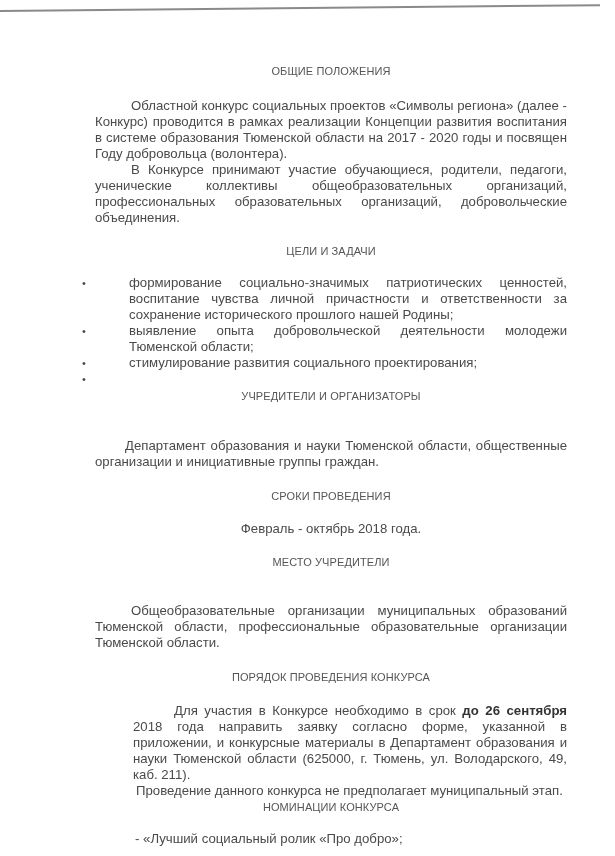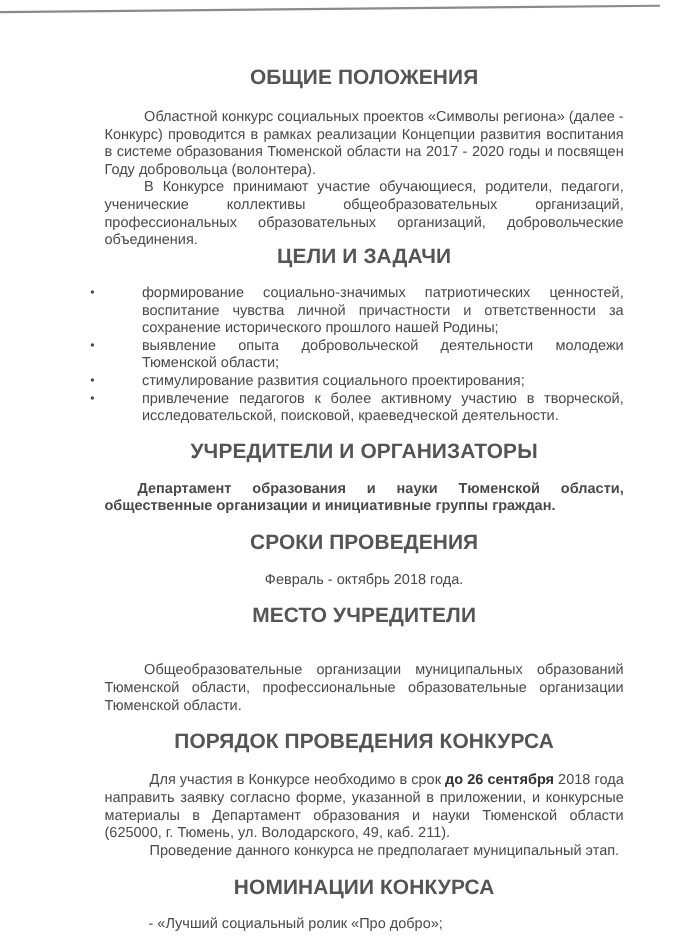--- a/index.html
+++ b/index.html
@@ -13,21 +13,21 @@
   .page-edge {
     position: absolute; left: 0; top: 10px; width: 600px; height: 2px;
     background: #8a8a8a;
     transform: rotate(-0.55deg); transform-origin: left center;
   }
   .page {
     position: absolute; left: 95px; top: 0; width: 472px;
     font-size: 13.2px; line-height: 16px;
   }
   h2 {
-    font-weight: bold; font-size: 19px; margin: 0; text-align: center;
+    font-weight: normal; font-size: 11px; margin: 0; text-align: center;
     color: #555; letter-spacing: 0.1px;
   }
   p { margin: 0; text-align: justify; text-align-last: left; }
   .indent { text-indent: 36px; }
   .center { text-align: center; text-align-last: center; }
   ul.bullets { list-style: none; margin: 0; padding: 0; }
   ul.bullets li { position: relative; padding-left: 37px; margin-left: -3px; text-align: justify; }
   ul.bullets li .bullet { position: absolute; left: -10px; top: 0; font-size: 11px; }
   ul.dash { list-style: none; margin: 0; padding: 0 0 0 40px; }
   b { font-weight: bold; color: #333; }
@@ -36,39 +36,39 @@
 <body>
 
 <div class="page-edge"></div>
 
 <div class="page">
 
   <h2 style="margin-top:63px;">ОБЩИЕ ПОЛОЖЕНИЯ</h2>
   <p class="indent" style="margin-top:19px;">Областной конкурс социальных проектов «Символы региона» (далее - Конкурс) проводится в рамках реализации Концепции развития воспитания в системе образования Тюменской области на 2017 - 2020 годы и посвящен Году добровольца (волонтера).</p>
   <p class="indent">В Конкурсе принимают участие обучающиеся, родители, педагоги, ученические коллективы общеобразовательных организаций, профессиональных образовательных организаций, добровольческие объединения.</p>
 
-  <h2 style="">ЦЕЛИ И ЗАДАЧИ</h2>
+  <h2 style="margin-top:17px;">ЦЕЛИ И ЗАДАЧИ</h2>
   <ul class="bullets" style="margin-top:16px;">
     <li><span class="bullet">•</span><span>формирование социально-значимых патриотических ценностей, воспитание чувства личной причастности и ответственности за сохранение исторического прошлого нашей Родины;</span></li>
     <li><span class="bullet">•</span><span>выявление опыта добровольческой деятельности молодежи Тюменской области;</span></li>
     <li><span class="bullet">•</span><span>стимулирование развития социального проектирования;</span></li>
-    <li><span class="bullet">•</span><span>привлечение педагогов к более активному участию в творческой, исследовательской, поисковой, краеведческой деятельности.</span></li>
+    <li><span class="bullet">•</span></li>
   </ul>
 
   <h2 style="margin-top:17px;">УЧРЕДИТЕЛИ И ОРГАНИЗАТОРЫ</h2>
-  <p class="indent" style="margin-top:17px; text-indent:30px;font-weight:bold;">Департамент образования и науки Тюменской области, общественные организации и инициативные группы граждан.</p>
+  <p class="indent" style="margin-top:34px; text-indent:30px;">Департамент образования и науки Тюменской области, общественные организации и инициативные группы граждан.</p>
 
   <h2 style="margin-top:18px;">СРОКИ ПРОВЕДЕНИЯ</h2>
   <p class="center" style="margin-top:17px;">Февраль - октябрь 2018 года.</p>
 
   <h2 style="margin-top:17px;">МЕСТО УЧРЕДИТЕЛИ</h2>
   <p class="indent" style="margin-top:33px;">Общеобразовательные организации муниципальных образований Тюменской области, профессиональные образовательные организации Тюменской области.</p>
 
   <h2 style="margin-top:18px;">ПОРЯДОК ПРОВЕДЕНИЯ КОНКУРСА</h2>
-  <p class="indent" style="margin-top:18px; text-indent:41px;"><span>Для участия в Конкурсе необходимо в срок </span><b>до 26 сентября</b><span> 2018 года направить заявку согласно форме, указанной в приложении, и конкурсные материалы в Департамент образования и науки Тюменской области (625000, г. Тюмень, ул. Володарского, 49, каб. 211).</span></p>
+  <p class="indent" style="margin-top:18px; text-indent:41px;margin-left:38px;"><span>Для участия в Конкурсе необходимо в срок </span><b>до 26 сентября</b><span> 2018 года направить заявку согласно форме, указанной в приложении, и конкурсные материалы в Департамент образования и науки Тюменской области (625000, г. Тюмень, ул. Володарского, 49, каб. 211).</span></p>
   <p class="indent" style="text-indent:41px;">Проведение данного конкурса не предполагает муниципальный этап.</p>
 
-  <h2 style="margin-top:19px;">НОМИНАЦИИ КОНКУРСА</h2>
+  <h2 style="">НОМИНАЦИИ КОНКУРСА</h2>
   <ul class="dash" style="margin-top:16px;">
     <li>- «Лучший социальный ролик «Про добро»;</li>
 
   </ul>
 </div>
 
 </body></html>

